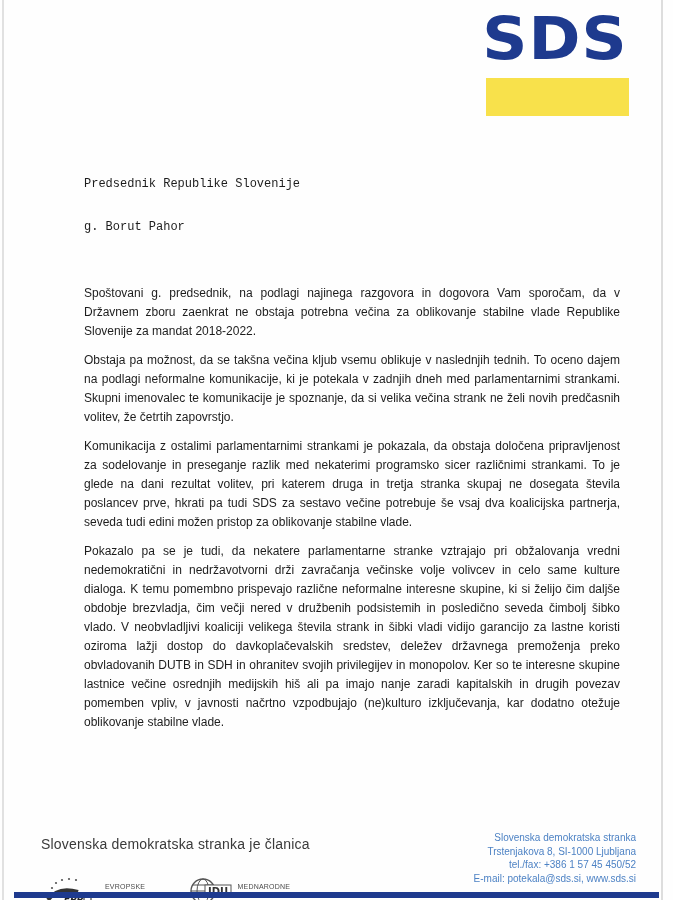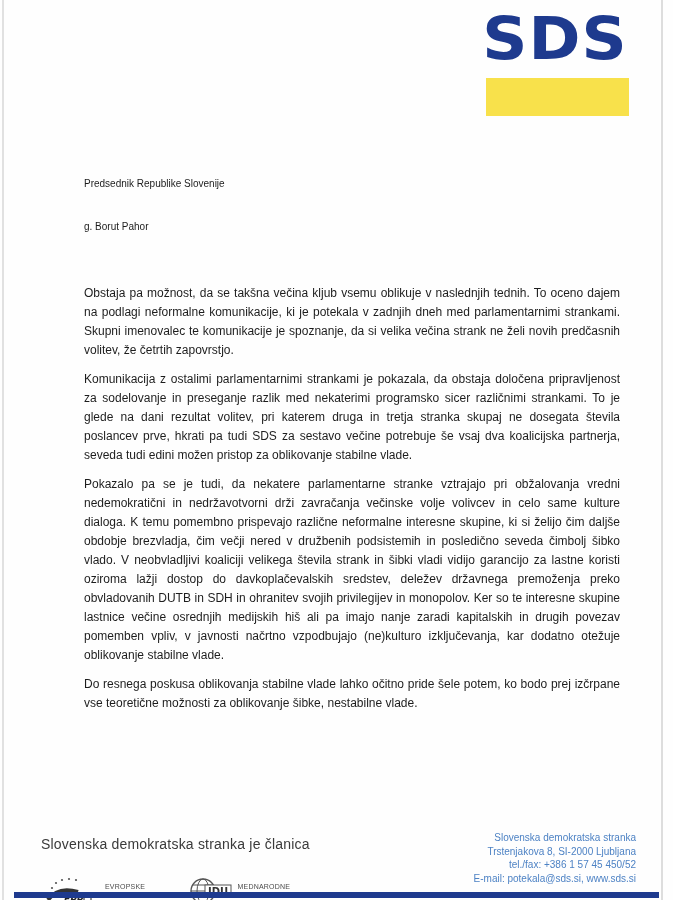--- a/index.html
+++ b/index.html
@@ -35,21 +35,21 @@
     transform-origin: right;
   }
   .logo-bar {
     margin-top: 6px;
     width: 143px;
     height: 38px;
   }
 
   
   .recipient { position: absolute; left: 84px; top: 176px; color: #1c1c1c; }
-  .recipient-line { font-size: 10px; line-height: 16px; }
+  .recipient-line { font-size: 12px; line-height: 16px; font-family: Liberation Mono, monospace; }
   .recipient-line + .recipient-line { margin-top: 27px; }
 
   
   .letter-body {
     position: absolute; left: 84px; top: 284px; width: 536px;
     color: #1d1d1d;
   }
   .letter-body p {
     font-size: 12px;
     line-height: 19px;
@@ -104,24 +104,24 @@
     <div class="logo-text" style="color: rgb(30, 58, 142);">SDS</div>
     <div class="logo-bar" style="background: rgb(248, 225, 75);"></div>
   </div>
 
   <div class="recipient">
     <div class="recipient-line">Predsednik Republike Slovenije</div>
     <div class="recipient-line">g. Borut Pahor</div>
   </div>
 
   <div class="letter-body">
+    <p>Spoštovani g. predsednik, na podlagi najinega razgovora in dogovora Vam sporočam, da v Državnem zboru zaenkrat ne obstaja potrebna večina za oblikovanje stabilne vlade Republike Slovenije za mandat 2018-2022.</p>
     <p>Obstaja pa možnost, da se takšna večina kljub vsemu oblikuje v naslednjih tednih. To oceno dajem na podlagi neformalne komunikacije, ki je potekala v zadnjih dneh med parlamentarnimi strankami. Skupni imenovalec te komunikacije je spoznanje, da si velika večina strank ne želi novih predčasnih volitev, že četrtih zapovrstjo.</p>
     <p>Komunikacija z ostalimi parlamentarnimi strankami je pokazala, da obstaja določena pripravljenost za sodelovanje in preseganje razlik med nekaterimi programsko sicer različnimi strankami. To je glede na dani rezultat volitev, pri katerem druga in tretja stranka skupaj ne dosegata števila poslancev prve, hkrati pa tudi SDS za sestavo večine potrebuje še vsaj dva koalicijska partnerja, seveda tudi edini možen pristop za oblikovanje stabilne vlade.</p>
     <p>Pokazalo pa se je tudi, da nekatere parlamentarne stranke vztrajajo pri obžalovanja vredni nedemokratični in nedržavotvorni drži zavračanja večinske volje volivcev in celo same kulture dialoga. K temu pomembno prispevajo različne neformalne interesne skupine, ki si želijo čim daljše obdobje brezvladja, čim večji nered v družbenih podsistemih in posledično seveda čimbolj šibko vlado. V neobvladljivi koaliciji velikega števila strank in šibki vladi vidijo garancijo za lastne koristi oziroma lažji dostop do davkoplačevalskih sredstev, deležev državnega premoženja preko obvladovanih DUTB in SDH in ohranitev svojih privilegijev in monopolov. Ker so te interesne skupine lastnice večine osrednjih medijskih hiš ali pa imajo nanje zaradi kapitalskih in drugih povezav pomemben vpliv, v javnosti načrtno vzpodbujajo (ne)kulturo izključevanja, kar dodatno otežuje oblikovanje stabilne vlade.</p>
-    <p>Do resnega poskusa oblikovanja stabilne vlade lahko očitno pride šele potem, ko bodo prej izčrpane vse teoretične možnosti za oblikovanje šibke, nestabilne vlade.</p>
   </div>
 
   <div class="membership-note">Slovenska demokratska stranka je članica</div>
 
   <div class="membership-row">
 
     <div class="member">
       <span class="epp-logo">
         <svg width="56" height="30" viewBox="0 0 56 30">
           <g fill="#555">
@@ -158,19 +158,19 @@
       <span class="member-label">
         <span>MEDNARODNE</span><br>
         <span>DEMOKRATSKE ZVEZE</span>
       </span>
     </div>
 
   </div>
 
   <div class="contact-block" style="color: rgb(77, 130, 196);">
     <div>Slovenska demokratska stranka</div>
-    <div>Trstenjakova 8, SI-2000 Ljubljana</div>
+    <div>Trstenjakova 8, SI-1000 Ljubljana</div>
     <div>tel./fax: +386 1 57 45 450/52</div>
     <div>E-mail: potekala@sds.si, www.sds.si</div>
   </div>
 
   <div class="bottom-bar" style="background: rgb(30, 58, 142);"></div>
 </div>
 
 </body></html>

